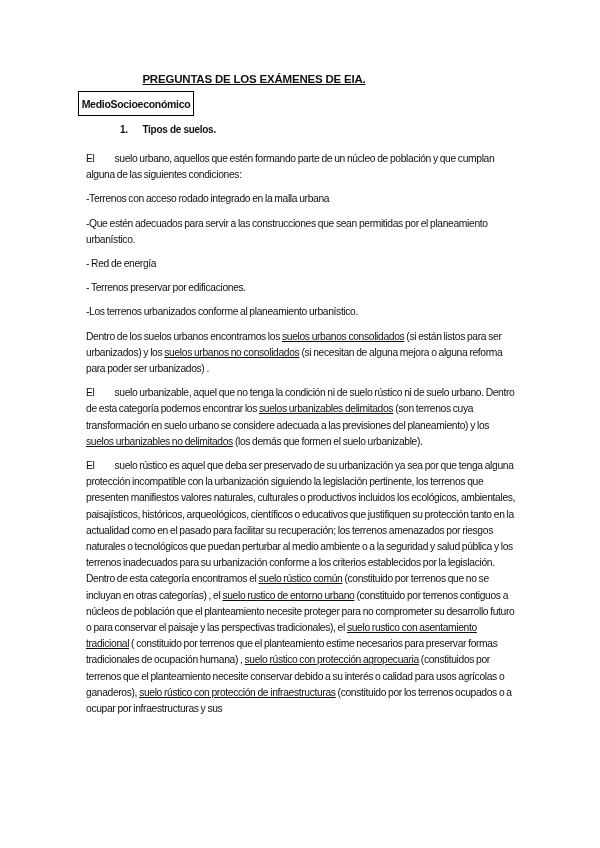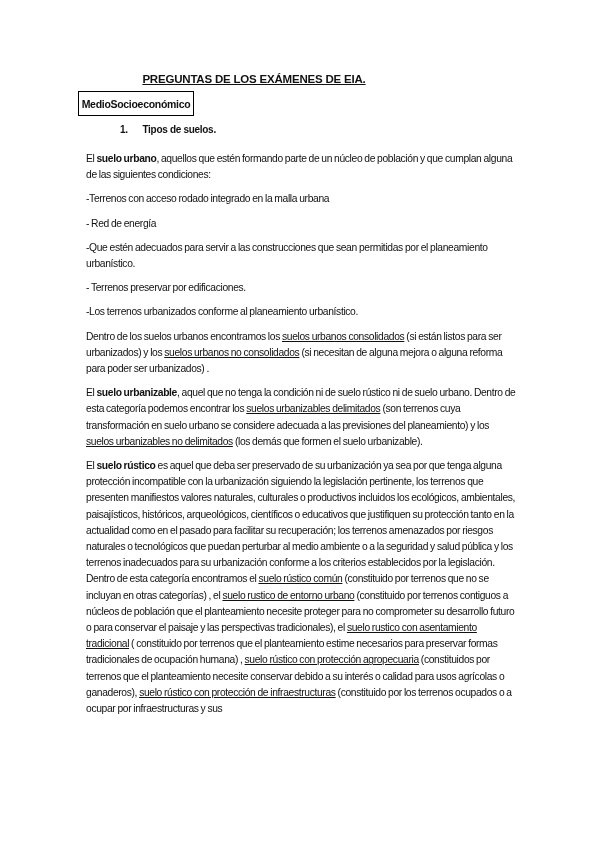--- a/index.html
+++ b/index.html
@@ -10,42 +10,42 @@
            font-size: 11.5px; font-weight: bold; text-decoration: underline; letter-spacing: -0.2px; }
   .section-box { position: absolute; left: 78px; top: 91px; width: 116px; height: 25px;
                  border: 1px solid #000000; box-sizing: border-box; font-size: 10.5px; font-weight: bold;
                  display: flex; align-items: center; justify-content: center; letter-spacing: -0.3px; }
   .list-heading { position: absolute; left: 120px; top: 124px; font-size: 10px; font-weight: bold; letter-spacing: -0.3px; }
   .list-heading .num { display: inline-block; width: 20px; }
   .body { position: absolute; left: 86px; top: 151px; width: 430px; font-size: 10.3px; line-height: 16.2px;
           letter-spacing: -0.35px; word-spacing: -0.5px; }
   .body p { margin: 0 0 8px 0; }
   .u { text-decoration: underline; margin-top: 12px; }
-  b { font-weight: bold; }
+  b { font-weight: normal; padding-left: 18px; }
 </style>
 </head>
 <body>
 
 <div class="page">
   <div class="title">PREGUNTAS DE LOS EXÁMENES DE EIA.</div>
 
   <div class="section-box">
     <span>MedioSocioeconómico</span>
   </div>
 
   <div class="list-heading">
     <span class="num">1.</span>
     <span>Tipos de suelos.</span>
   </div>
 
   <div class="body">
     <p><span>El </span><b>suelo urbano</b><span>,  aquellos que estén formando parte de un núcleo de población y que cumplan alguna de las siguientes condiciones:</span></p>
     <p>-Terrenos con acceso rodado  integrado en la malla urbana</p>
+    <p>-Que estén adecuados para servir a las construcciones que sean permitidas por el planeamiento urbanístico.</p>
     <p>- Red de energía</p>
-    <p>-Que estén adecuados para servir a las construcciones que sean permitidas por el planeamiento urbanístico.</p>
     <p>- Terrenos preservar por edificaciones.</p>
     <p>-Los terrenos urbanizados conforme al planeamiento urbanístico.</p>
 
     <p><span>Dentro de los suelos urbanos encontramos los </span><span class="u">suelos urbanos consolidados</span><span> (si están listos para ser urbanizados) y los </span><span class="u">suelos urbanos no consolidados</span><span> (si necesitan de alguna mejora o alguna reforma para poder ser urbanizados) .</span></p>
 
     <p><span>El </span><b>suelo urbanizable</b><span>, aquel que no tenga la condición ni de suelo rústico ni de suelo urbano. Dentro de esta categoría podemos encontrar los </span><span class="u">suelos urbanizables delimitados</span><span> (son terrenos cuya transformación en suelo urbano se considere adecuada a las previsiones del planeamiento)  y los </span><span class="u">suelos urbanizables no delimitados</span><span> (los demás que formen el suelo urbanizable).</span></p>
 
     <p><span>El </span><b>suelo rústico</b><span> es aquel que deba ser preservado de su urbanización ya sea por que tenga alguna protección incompatible con la urbanización siguiendo la legislación pertinente, los terrenos que presenten manifiestos valores naturales, culturales o productivos incluidos los ecológicos, ambientales, paisajísticos, históricos, arqueológicos, científicos o educativos que justifiquen su protección tanto en la actualidad como en el pasado para facilitar su recuperación; los terrenos amenazados por riesgos naturales o tecnológicos que puedan perturbar al medio ambiente o a la seguridad y salud pública y los terrenos inadecuados para su urbanización conforme a los criterios establecidos por la legislación. Dentro de esta categoría encontramos el </span><span class="u">suelo rústico común</span><span> (constituido por terrenos que no se incluyan en otras categorías) , el </span><span class="u">suelo rustico de entorno urbano</span><span> (constituido por terrenos contiguos a núcleos de población que el planteamiento necesite proteger para no comprometer su desarrollo futuro o para conservar el paisaje y las perspectivas tradicionales), el </span><span class="u">suelo rustico con asentamiento tradicional</span><span> ( constituido por terrenos que el planteamiento estime necesarios para preservar formas tradicionales de ocupación humana) , </span><span class="u">suelo rústico con protección agropecuaria</span><span> (constituidos por terrenos que el planteamiento necesite conservar debido a su  interés o calidad para usos agrícolas o ganaderos), </span><span class="u">suelo rústico con protección de infraestructuras</span><span> (constituido por los terrenos ocupados o a ocupar por infraestructuras y sus</span></p>
   </div>
 </div>

